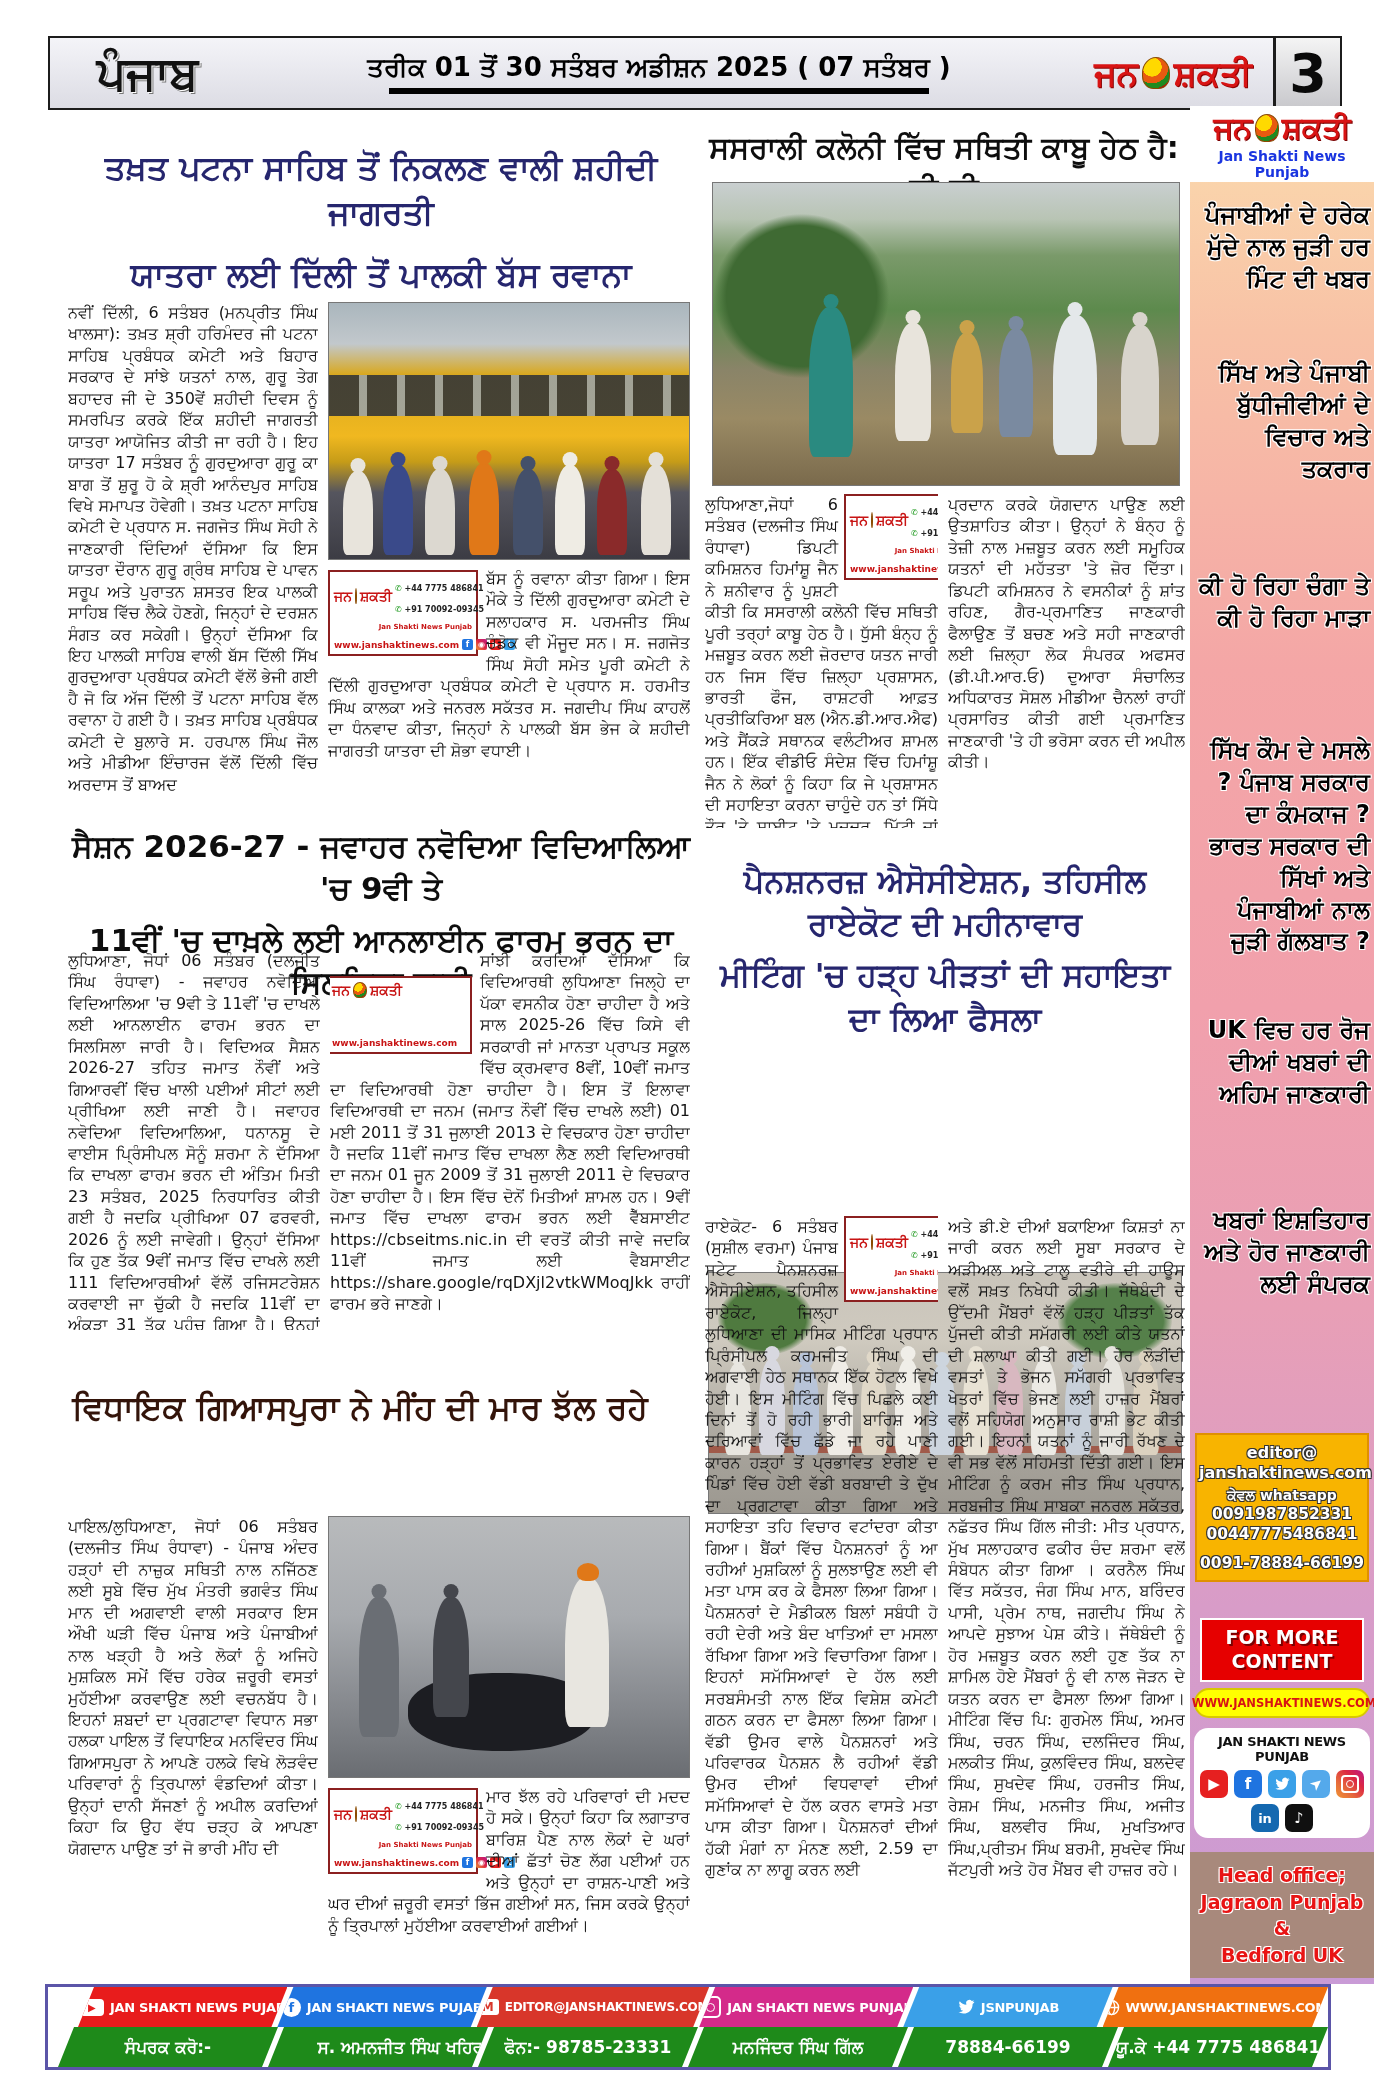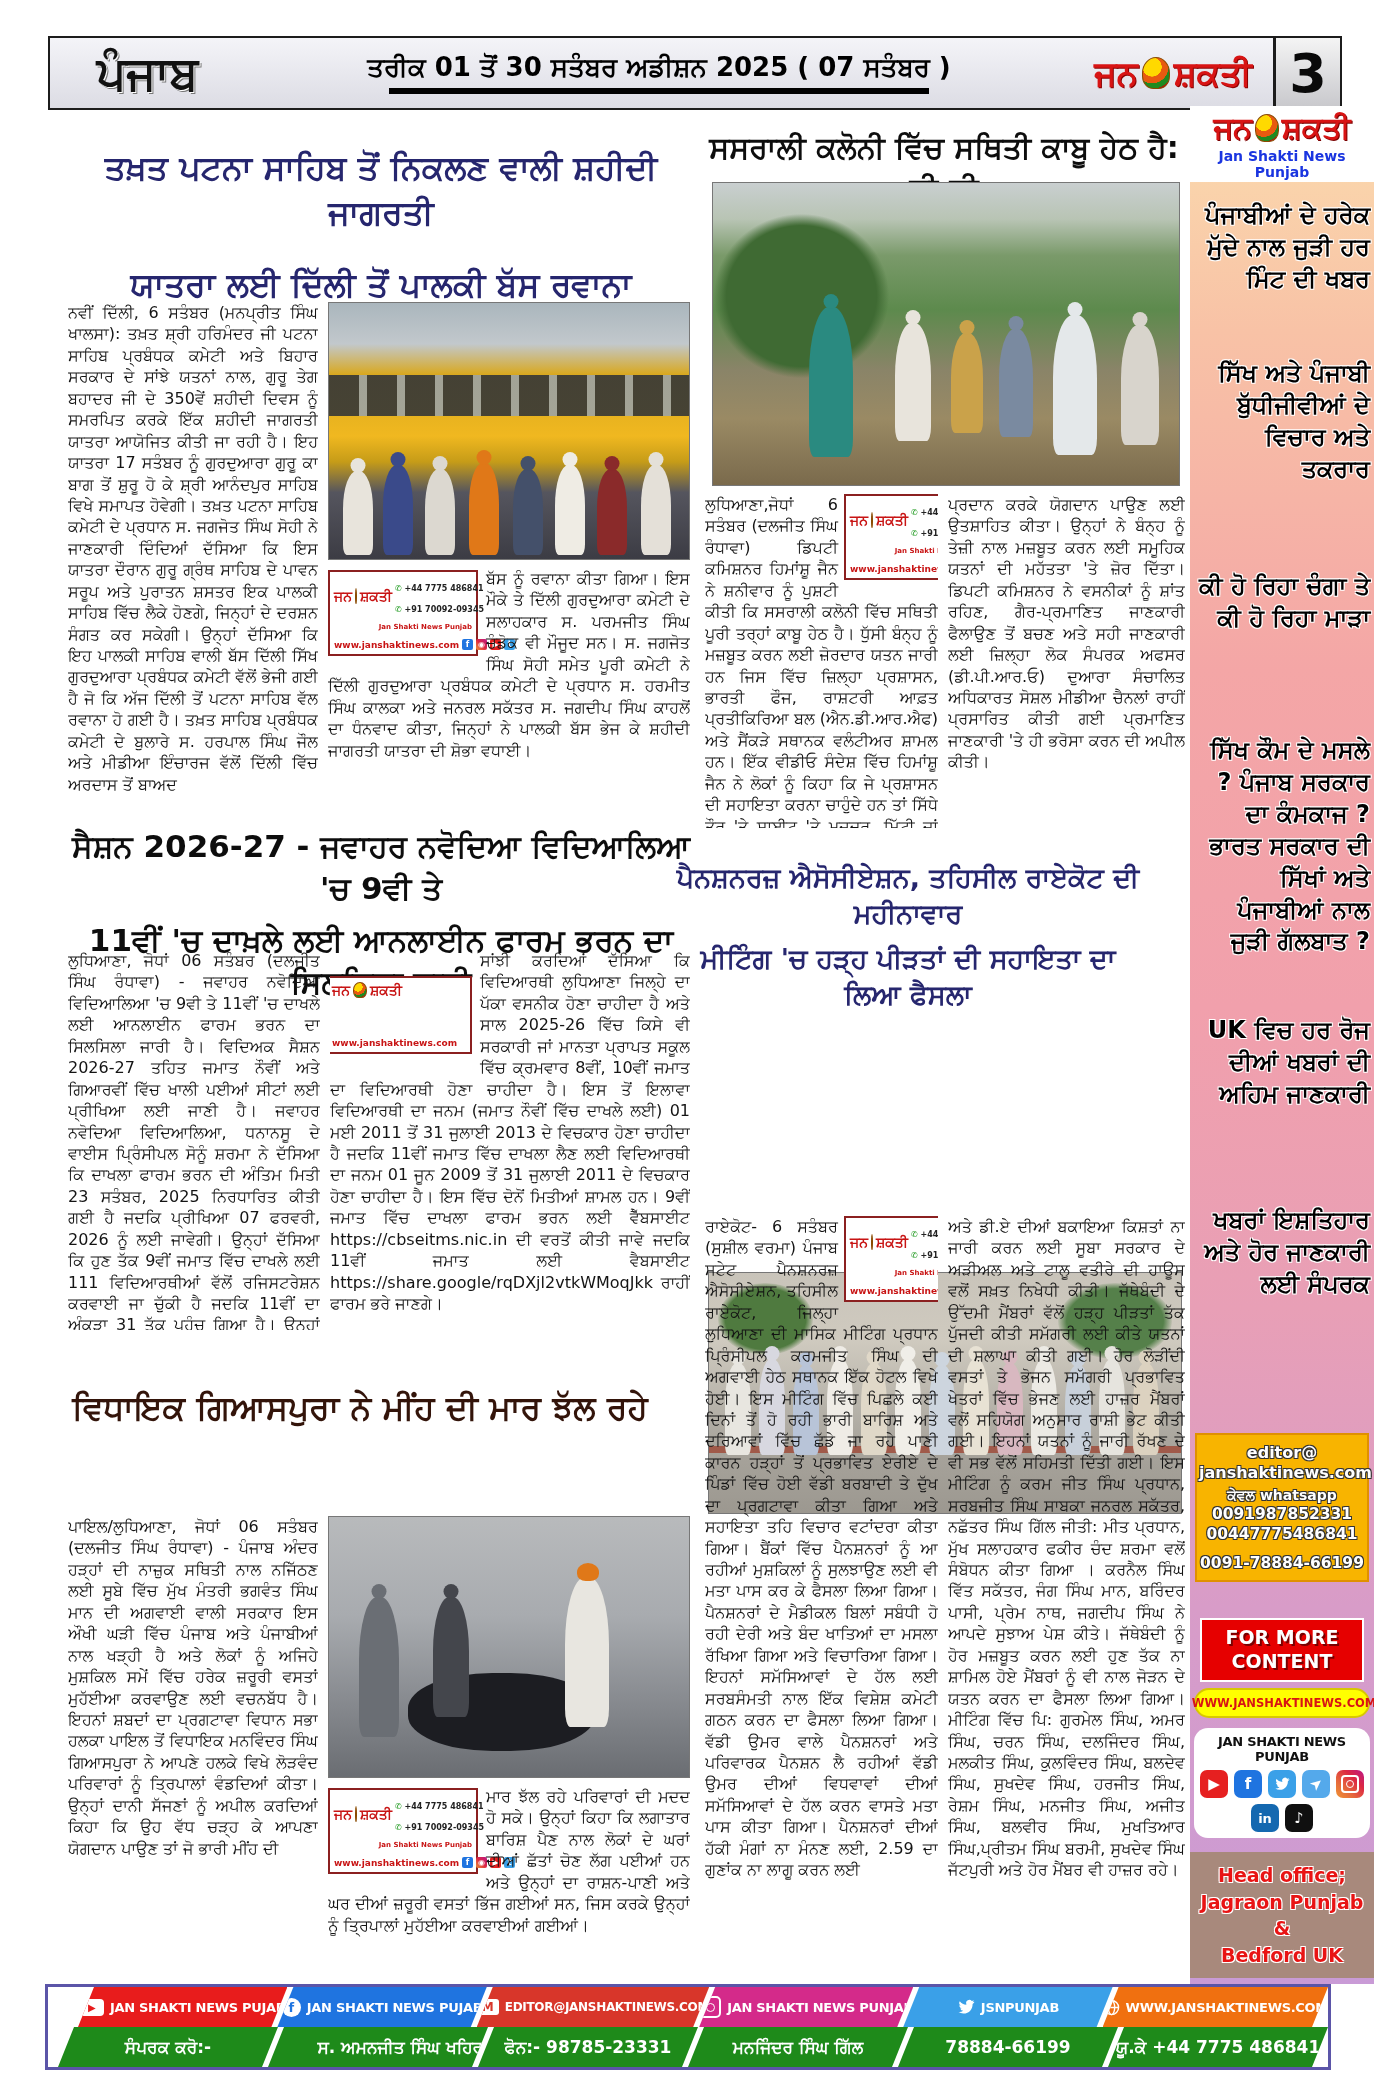--- a/index.html
+++ b/index.html
@@ -111,21 +111,21 @@
     <div class="mh-logo">
       <span class="mh-logo-word">ਜਨ</span>
       <span class="emblem"></span>
       <span class="mh-logo-word">ਸ਼ਕਤੀ</span>
     </div>
     <div class="mh-pageno">3</div>
   </div>
 
   <div class="abs headline hl-navy" style="left:70px;top:146px;width:622px;font-size:33px;">
     <div>ਤਖ਼ਤ ਪਟਨਾ ਸਾਹਿਬ ਤੋਂ ਨਿਕਲਣ ਵਾਲੀ ਸ਼ਹੀਦੀ ਜਾਗਰਤੀ</div>
-    <div style="margin-top:28px;">ਯਾਤਰਾ ਲਈ ਦਿੱਲੀ ਤੋਂ ਪਾਲਕੀ ਬੱਸ ਰਵਾਨਾ</div>
+    <div style="margin-top:18px;">ਯਾਤਰਾ ਲਈ ਦਿੱਲੀ ਤੋਂ ਪਾਲਕੀ ਬੱਸ ਰਵਾਨਾ</div>
   </div>
 
   <div class="abs cols" style="left:68px;top:302px;width:622px;height:520px;">
     <div class="body-text" style="width:250px;height:520px;">ਨਵੀਂ ਦਿੱਲੀ, 6 ਸਤੰਬਰ (ਮਨਪ੍ਰੀਤ ਸਿੰਘ ਖਾਲਸਾ): ਤਖ਼ਤ ਸ਼੍ਰੀ ਹਰਿਮੰਦਰ ਜੀ ਪਟਨਾ ਸਾਹਿਬ ਪ੍ਰਬੰਧਕ ਕਮੇਟੀ ਅਤੇ ਬਿਹਾਰ ਸਰਕਾਰ ਦੇ ਸਾਂਝੇ ਯਤਨਾਂ ਨਾਲ, ਗੁਰੂ ਤੇਗ ਬਹਾਦਰ ਜੀ ਦੇ 350ਵੇਂ ਸ਼ਹੀਦੀ ਦਿਵਸ ਨੂੰ ਸਮਰਪਿਤ ਕਰਕੇ ਇੱਕ ਸ਼ਹੀਦੀ ਜਾਗਰਤੀ ਯਾਤਰਾ ਆਯੋਜਿਤ ਕੀਤੀ ਜਾ ਰਹੀ ਹੈ। ਇਹ ਯਾਤਰਾ 17 ਸਤੰਬਰ ਨੂੰ ਗੁਰਦੁਆਰਾ ਗੁਰੂ ਕਾ ਬਾਗ ਤੋਂ ਸ਼ੁਰੂ ਹੋ ਕੇ ਸ਼੍ਰੀ ਆਨੰਦਪੁਰ ਸਾਹਿਬ ਵਿਖੇ ਸਮਾਪਤ ਹੋਵੇਗੀ। ਤਖ਼ਤ ਪਟਨਾ ਸਾਹਿਬ ਕਮੇਟੀ ਦੇ ਪ੍ਰਧਾਨ ਸ. ਜਗਜੋਤ ਸਿੰਘ ਸੋਹੀ ਨੇ ਜਾਣਕਾਰੀ ਦਿੰਦਿਆਂ ਦੱਸਿਆ ਕਿ ਇਸ ਯਾਤਰਾ ਦੌਰਾਨ ਗੁਰੂ ਗ੍ਰੰਥ ਸਾਹਿਬ ਦੇ ਪਾਵਨ ਸਰੂਪ ਅਤੇ ਪੁਰਾਤਨ ਸ਼ਸਤਰ ਇਕ ਪਾਲਕੀ ਸਾਹਿਬ ਵਿੱਚ ਲੈਕੇ ਹੋਣਗੇ, ਜਿਨ੍ਹਾਂ ਦੇ ਦਰਸ਼ਨ ਸੰਗਤ ਕਰ ਸਕੇਗੀ। ਉਨ੍ਹਾਂ ਦੱਸਿਆ ਕਿ ਇਹ ਪਾਲਕੀ ਸਾਹਿਬ ਵਾਲੀ ਬੱਸ ਦਿੱਲੀ ਸਿੱਖ ਗੁਰਦੁਆਰਾ ਪ੍ਰਬੰਧਕ ਕਮੇਟੀ ਵੱਲੋਂ ਭੇਜੀ ਗਈ ਹੈ ਜੋ ਕਿ ਅੱਜ ਦਿੱਲੀ ਤੋਂ ਪਟਨਾ ਸਾਹਿਬ ਵੱਲ ਰਵਾਨਾ ਹੋ ਗਈ ਹੈ। ਤਖ਼ਤ ਸਾਹਿਬ ਪ੍ਰਬੰਧਕ ਕਮੇਟੀ ਦੇ ਬੁਲਾਰੇ ਸ. ਹਰਪਾਲ ਸਿੰਘ ਜੌਲ ਅਤੇ ਮੀਡੀਆ ਇੰਚਾਰਜ ਵੱਲੋਂ ਦਿੱਲੀ ਵਿੱਚ ਅਰਦਾਸ ਤੋਂ ਬਾਅਦ</div>
     <div style="flex:1;display:flex;flex-direction:column;">
       <div class="photo" style="width:360px;height:256px;flex:none;
            background:linear-gradient(180deg,#aab6bd 0%,#c2c8cc 16%,#d9a81e 28%,#f0b820 52%,#c69c18 62%,#55555e 74%,#3c3c44 100%);">
         <div style="position:absolute;left:0;top:28%;width:100%;height:16%;opacity:.85;
              background:repeating-linear-gradient(90deg,#2a2f38 0 30px,#98a2ac 30px 38px);"></div>
         <span class="person" style="left:14px;bottom:4px;width:30px;height:84px;color:#e8e4dc;"></span>
@@ -216,21 +216,21 @@
           <span class="stamp-word">ਸ਼ਕਤੀ</span>
         </span>
         <span class="stamp-bottom">
           <span class="stamp-site">www.janshaktinews.com</span>
         </span>
       </span>
       <span>ਸਾਂਝੀ ਕਰਦਿਆਂ ਦੱਸਿਆ ਕਿ ਵਿਦਿਆਰਥੀ ਲੁਧਿਆਣਾ ਜਿਲ੍ਹੇ ਦਾ ਪੱਕਾ ਵਸਨੀਕ ਹੋਣਾ ਚਾਹੀਦਾ ਹੈ ਅਤੇ ਸਾਲ 2025-26 ਵਿੱਚ ਕਿਸੇ ਵੀ ਸਰਕਾਰੀ ਜਾਂ ਮਾਨਤਾ ਪ੍ਰਾਪਤ ਸਕੂਲ ਵਿੱਚ ਕ੍ਰਮਵਾਰ 8ਵੀਂ, 10ਵੀਂ ਜਮਾਤ ਦਾ ਵਿਦਿਆਰਥੀ ਹੋਣਾ ਚਾਹੀਦਾ ਹੈ। ਇਸ ਤੋਂ ਇਲਾਵਾ ਵਿਦਿਆਰਥੀ ਦਾ ਜਨਮ (ਜਮਾਤ ਨੌਵੀਂ ਵਿੱਚ ਦਾਖਲੇ ਲਈ) 01 ਮਈ 2011 ਤੋਂ 31 ਜੁਲਾਈ 2013 ਦੇ ਵਿਚਕਾਰ ਹੋਣਾ ਚਾਹੀਦਾ ਹੈ ਜਦਕਿ 11ਵੀਂ ਜਮਾਤ ਵਿੱਚ ਦਾਖਲਾ ਲੈਣ ਲਈ ਵਿਦਿਆਰਥੀ ਦਾ ਜਨਮ 01 ਜੂਨ 2009 ਤੋਂ 31 ਜੁਲਾਈ 2011 ਦੇ ਵਿਚਕਾਰ ਹੋਣਾ ਚਾਹੀਦਾ ਹੈ। ਇਸ ਵਿੱਚ ਦੋਨੋਂ ਮਿਤੀਆਂ ਸ਼ਾਮਲ ਹਨ। 9ਵੀਂ ਜਮਾਤ ਵਿੱਚ ਦਾਖਲਾ ਫਾਰਮ ਭਰਨ ਲਈ ਵੈੱਬਸਾਈਟ https://cbseitms.nic.in ਦੀ ਵਰਤੋਂ ਕੀਤੀ ਜਾਵੇ ਜਦਕਿ 11ਵੀਂ ਜਮਾਤ ਲਈ ਵੈਬਸਾਈਟ https://share.google/rqDXjl2vtkWMoqJkk ਰਾਹੀਂ ਫਾਰਮ ਭਰੇ ਜਾਣਗੇ।</span>
     </div>
   </div>
 
-  <div class="abs headline hl-navy" style="left:668px;top:860px;width:480px;font-size:27px;">
+  <div class="abs headline hl-navy" style="left:705px;top:860px;width:480px;font-size:32px;">
     <div>ਪੈਨਸ਼ਨਰਜ਼ ਐਸੋਸੀਏਸ਼ਨ, ਤਹਿਸੀਲ ਰਾਏਕੋਟ ਦੀ ਮਹੀਨਾਵਾਰ</div>
     <div style="margin-top:8px;">ਮੀਟਿੰਗ 'ਚ ਹੜ੍ਹ ਪੀੜਤਾਂ ਦੀ ਸਹਾਇਤਾ ਦਾ ਲਿਆ ਫੈਸਲਾ</div>
   </div>
 
   <div class="abs photo" style="left:708px;top:968px;width:472px;height:240px;
        background:linear-gradient(180deg,#c9c4ba 0%,#cfcabf 28%,#b7b3aa 55%,#a8a49c 72%,#9c9890 100%);">
     <div style="position:absolute;left:2%;top:4%;width:20%;height:30%;border-radius:50%;
          background:radial-gradient(ellipse,#4f7a3f 0 60%,transparent 72%);"></div>
     <div style="position:absolute;right:2%;top:4%;width:24%;height:32%;border-radius:50%;
          background:radial-gradient(ellipse,#55804a 0 60%,transparent 72%);"></div>

